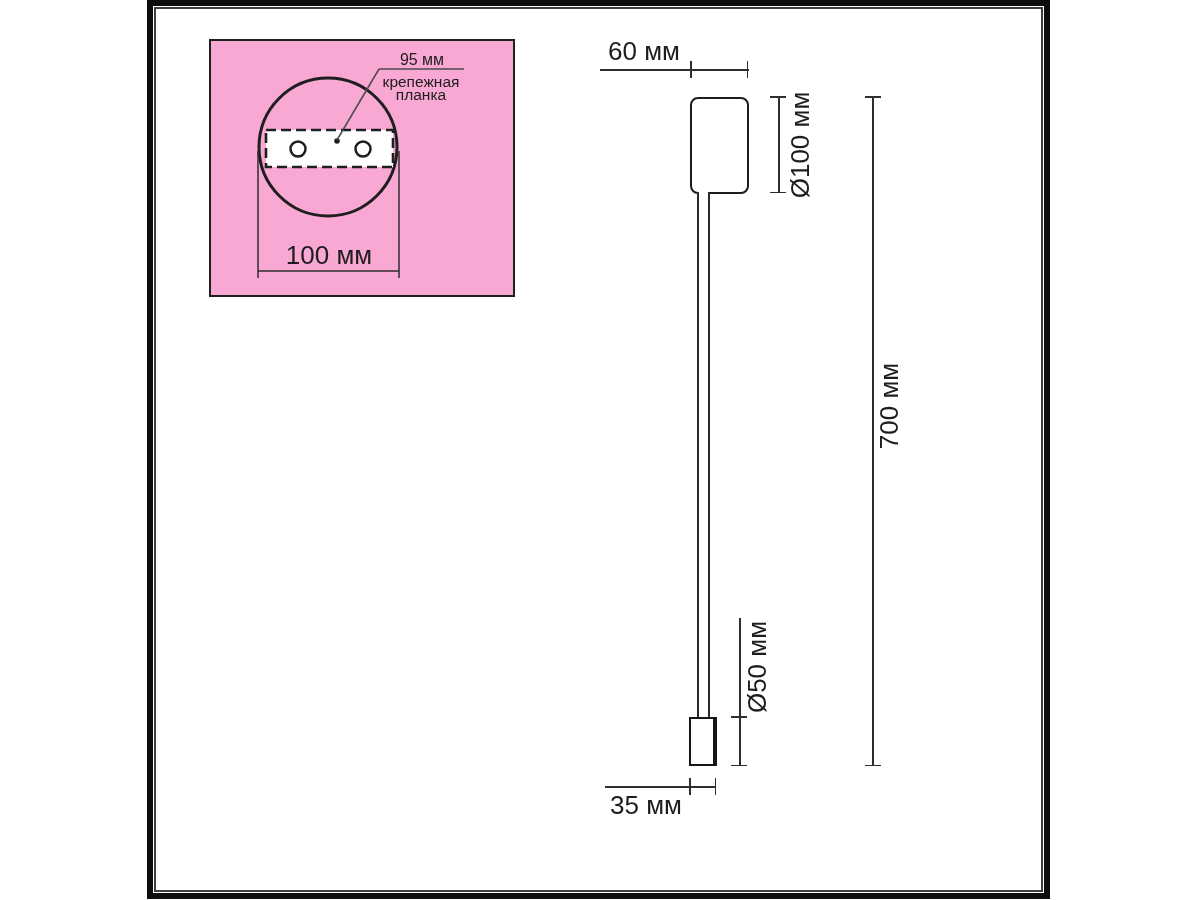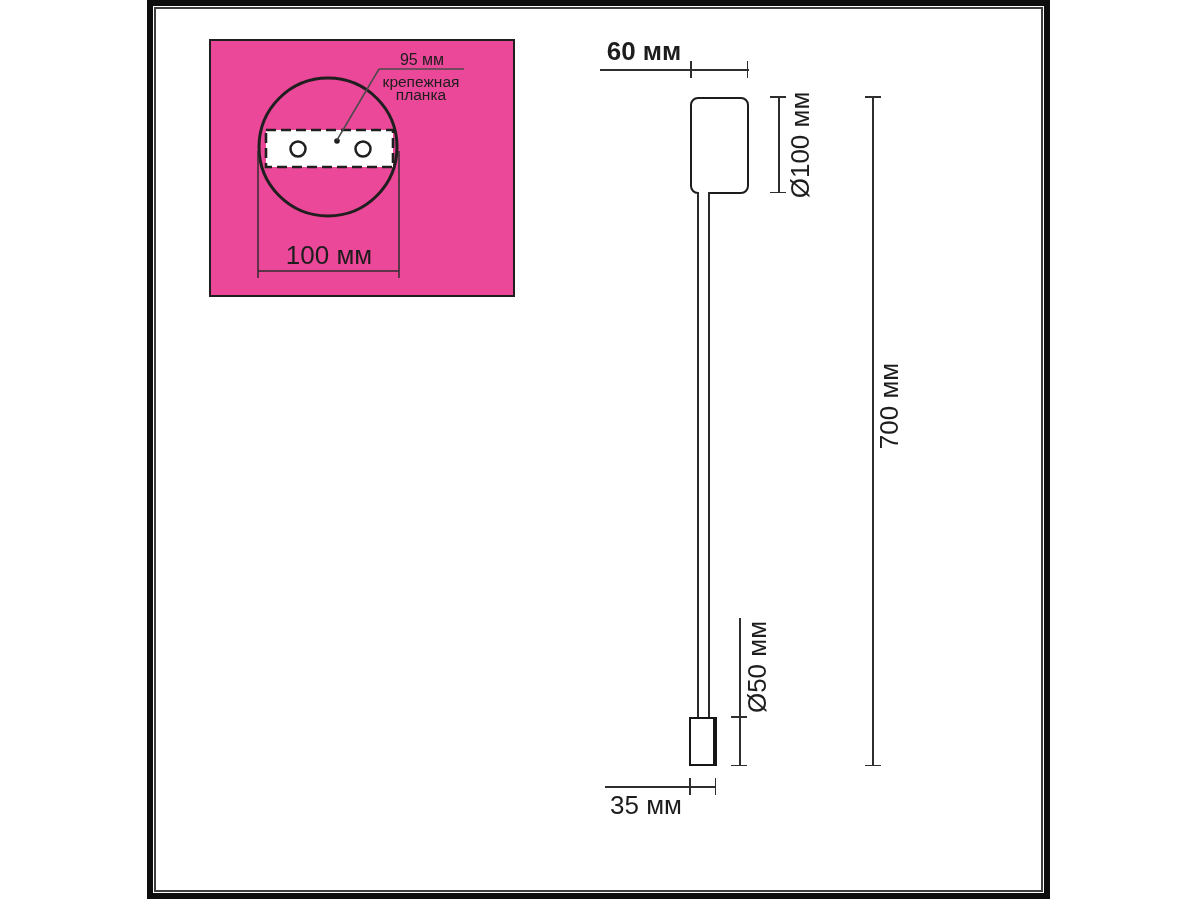--- a/index.html
+++ b/index.html
@@ -15,21 +15,21 @@
     border: 6px solid #0d0d0d; box-sizing: border-box;
   }
   .frame-inner {
     position: absolute; left: 1px; top: 1px; right: 1px; bottom: 1px;
     border: 2px solid #3f3f3f;
   }
 
   
   .inset {
     position: absolute; left: 209px; top: 39px; width: 306px; height: 258px;
-    border: 2px solid #1f1f1f; box-sizing: border-box; background: #ec4899;
+    border: 2px solid #1f1f1f; box-sizing: border-box; background: #f9a8d4;
   }
   .inset svg { position: absolute; left: 0; top: 0; }
   svg text {
     font-family: "Liberation Sans", "DejaVu Sans", sans-serif;
     fill: #1d1d1d; stroke: none;
   }
 
   
   .mount-body {
     position: absolute; left: 690px; top: 97px; width: 59px; height: 97px;
@@ -91,21 +91,21 @@
       <line x1="47" y1="110" x2="47" y2="237" stroke="#2e2e2e" stroke-width="1.5"></line>
       <line x1="188" y1="110" x2="188" y2="237" stroke="#2e2e2e" stroke-width="1.5"></line>
       <line x1="47" y1="230" x2="188" y2="230" stroke="#2e2e2e" stroke-width="1.5"></line>
       <text x="118" y="223" text-anchor="middle" font-size="26">100 мм</text>
     </svg>
   </div>
 
   <div class="dline-h" style="left:600px; top:69px; width:149px;"></div>
   <div class="tick-v" style="left:690px; top:61px;"></div>
   <div class="tick-v" style="left:746.5px; top:61px;"></div>
-  <div class="dim-label" style="left:644px; top:51px;font-weight:bold;">60 мм</div>
+  <div class="dim-label" style="left:644px; top:51px;">60 мм</div>
 
   <div class="mount-body"></div>
   <div class="stem"></div>
   <div class="head"></div>
 
   <div class="dline-v" style="left:778px; top:97px; height:96px;"></div>
   <div class="tick-h" style="left:770px; top:96px;"></div>
   <div class="tick-h" style="left:770px; top:191.5px;"></div>
   <div class="dim-label vert" style="left:800px; top:145px;">Ø100 мм</div>
 

